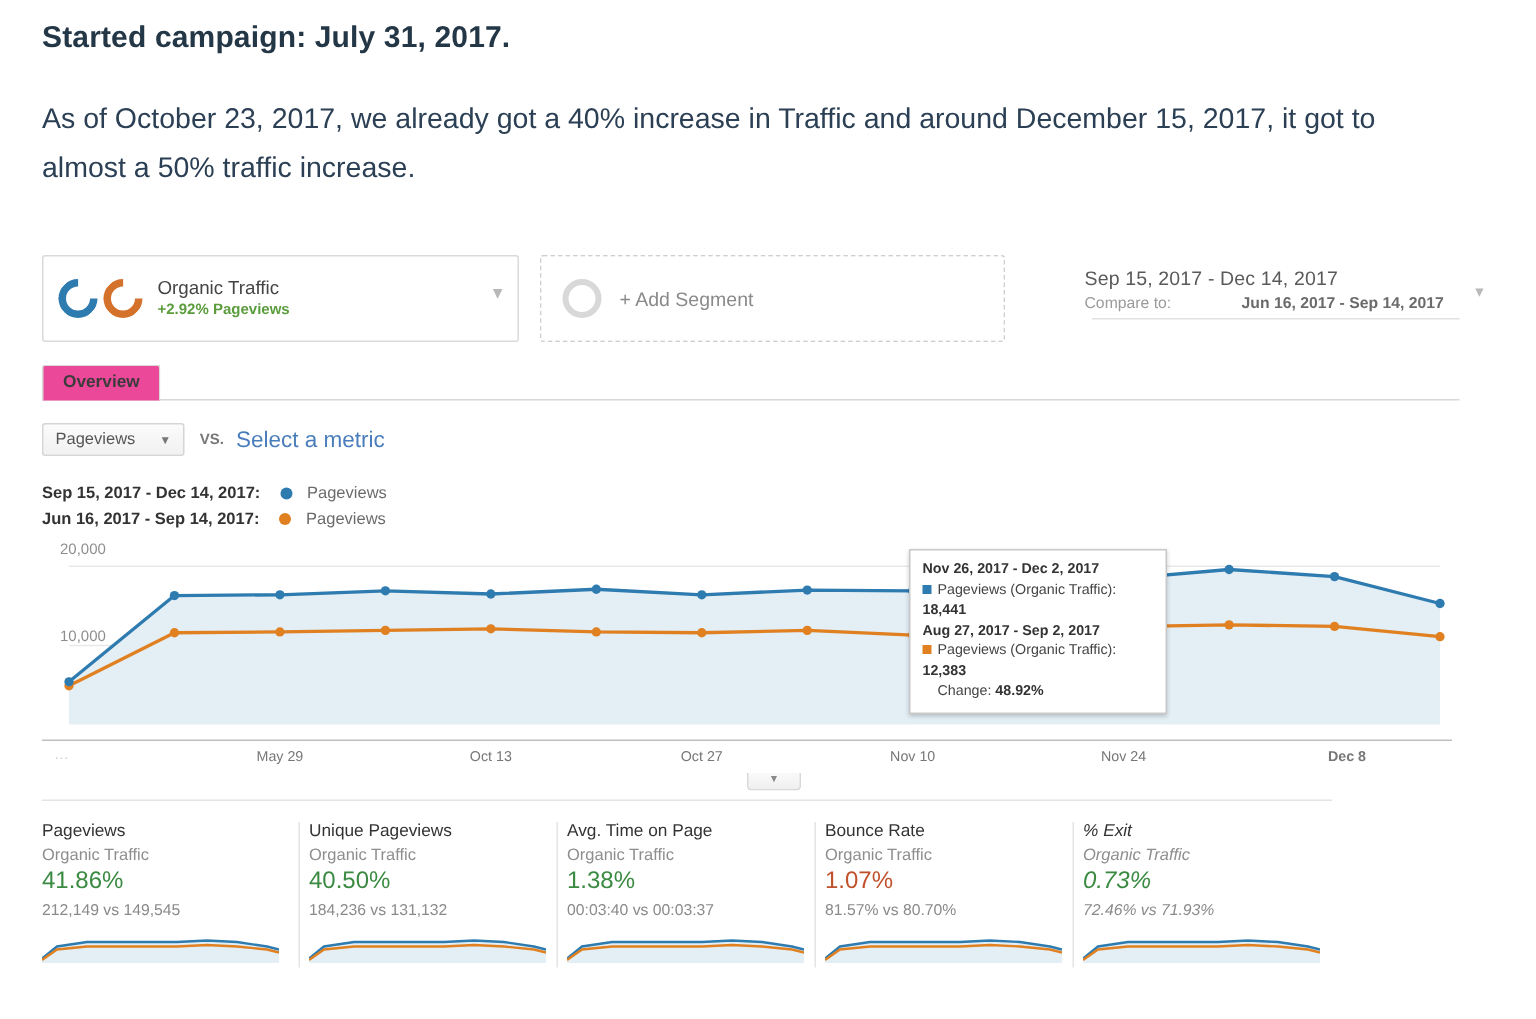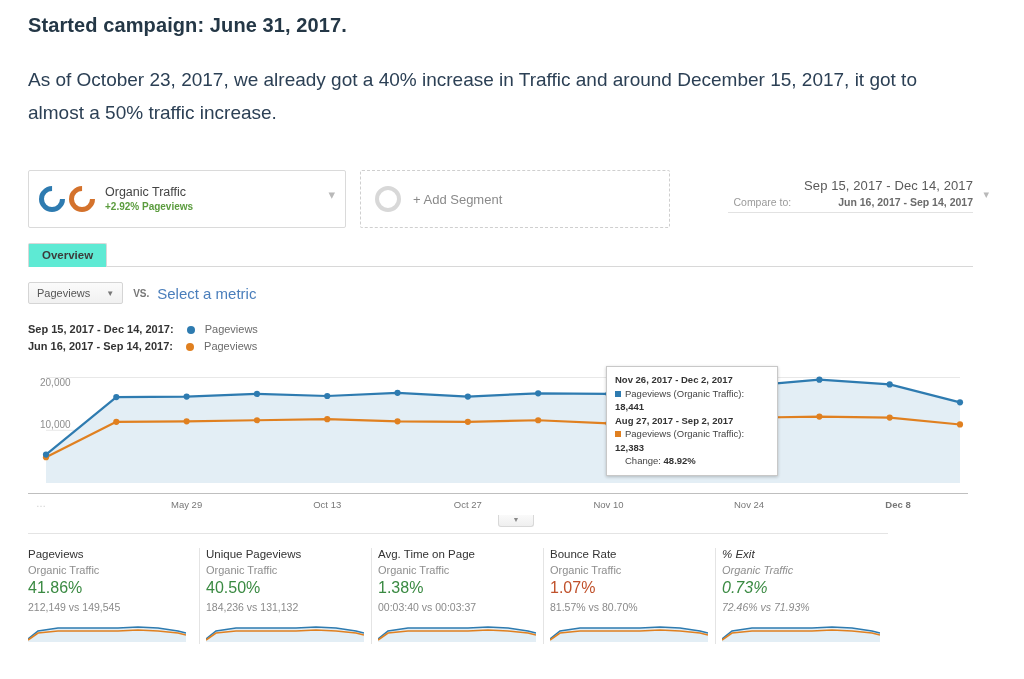--- a/index.html
+++ b/index.html
@@ -79,21 +79,20 @@
   .seg-add {
     width: 310px; height: 58px;
     border: 1px dashed #cfcfcf; border-radius: 2px;
     display: flex; align-items: center; padding: 0 14px;
     box-sizing: border-box; background: #fff;
   }
   .seg-add-label { font-size: 13px; color: #8a8a8a; margin-left: 12px;}
 
   .date-range {
     margin-left: auto;
-    text-align: right;
     padding-top: 8px;
     position: relative;
     min-width: 250px;
   }
   .date-main { font-size: 13px; color: #5a5a5a; letter-spacing: .1px;}
   .date-compare { font-size: 10.5px; color: #9a9a9a; margin-top: 3px;}
   .date-compare b { color: #6b6b6b; font-weight: bold; margin-left: 44px;}
   .date-caret { position: absolute; right: -16px; top: 18px; color: #b9b9b9; font-size: 11px;}
   .date-underline {
     border-bottom: 1px solid #e2e2e2;
@@ -101,21 +100,21 @@
     width: 245px;
     margin-left: auto;
   }
 
   
   .tabs { margin-top: 14px; position: relative; height: 24px;}
   .tab {
     display: inline-block;
     border: 1px solid #d8d8d8;
     border-bottom: none;
-    background: #5eead4;
+    background: #ec4899;
     padding: 5px 13px 6px 13px;
     font-size: 11.5px;
     font-weight: bold;
     color: #3c3c3c;
     border-radius: 2px 2px 0 0;
     position: relative;
     top: 1px;
   }
   .tab-rule { border-bottom: 1px solid #d8d8d8; }
 
@@ -220,21 +219,21 @@
   .c-seg   { font-size: 11px; color: #8e8e8e; margin-top: 4px;}
   .c-big   { font-size: 16px; margin-top: 3px; color: #3a8a42; font-weight: normal;}
   .c-big.neg { color: #c0512b;}
   .c-cmp   { font-size: 10.5px; color: #8a8a8a; margin-top: 4px;}
   .spark   { margin-top: 7px; }
 </style>
 </head>
 <body>
 
 <div class="article">
-  <h1>Started campaign: June 31, 2017.</h1>
+  <h1>Started campaign: July 31, 2017.</h1>
   <p>As of October 23, 2017, we already got a 40% increase in Traffic and around December 15, 2017, it got to almost a 50% traffic increase.</p>
 </div>
 
 <div class="ga">
 
   <div class="seg-row">
 
     <div class="seg-box">
       <div class="donuts">
         <div class="donut blue"></div>
@@ -321,21 +320,21 @@
         <circle cx="439.84615384615387" cy="35.52727272727273" r="3.1" fill="#2e7bb0"></circle>
         <circle cx="510.15384615384613" cy="32.36363636363636" r="3.1" fill="#2e7bb0"></circle>
         <circle cx="580.4615384615385" cy="32.89090909090909" r="3.1" fill="#2e7bb0"></circle>
         <circle cx="650.7692307692307" cy="25.509090909090915" r="3.1" fill="#2e7bb0"></circle>
         <circle cx="721.0769230769231" cy="24.76563636363636" r="3.1" fill="#2e7bb0"></circle>
         <circle cx="791.3846153846154" cy="18.654545454545456" r="3.1" fill="#2e7bb0"></circle>
         <circle cx="861.6923076923077" cy="23.400000000000006" r="3.1" fill="#2e7bb0"></circle>
         <circle cx="932" cy="41.32727272727273" r="3.1" fill="#2e7bb0"></circle>
       </svg>
 
-    <div class="ylab" style="top:0px;margin-top:16px;">20,000</div>
+    <div class="ylab" style="top:0px;">20,000</div>
     <div class="ylab" style="top:58px;">10,000</div>
 
     <div class="tooltip">
       <div class="tt-head">Nov 26, 2017 - Dec 2, 2017</div>
       <div>
         <span class="tt-sq b"></span><span>Pageviews (Organic Traffic):</span> <span class="tt-val">18,441</span>
       </div>
       <div class="tt-head">Aug 27, 2017 - Sep 2, 2017</div>
       <div>
         <span class="tt-sq o"></span><span>Pageviews (Organic Traffic):</span> <span class="tt-val">12,383</span>

